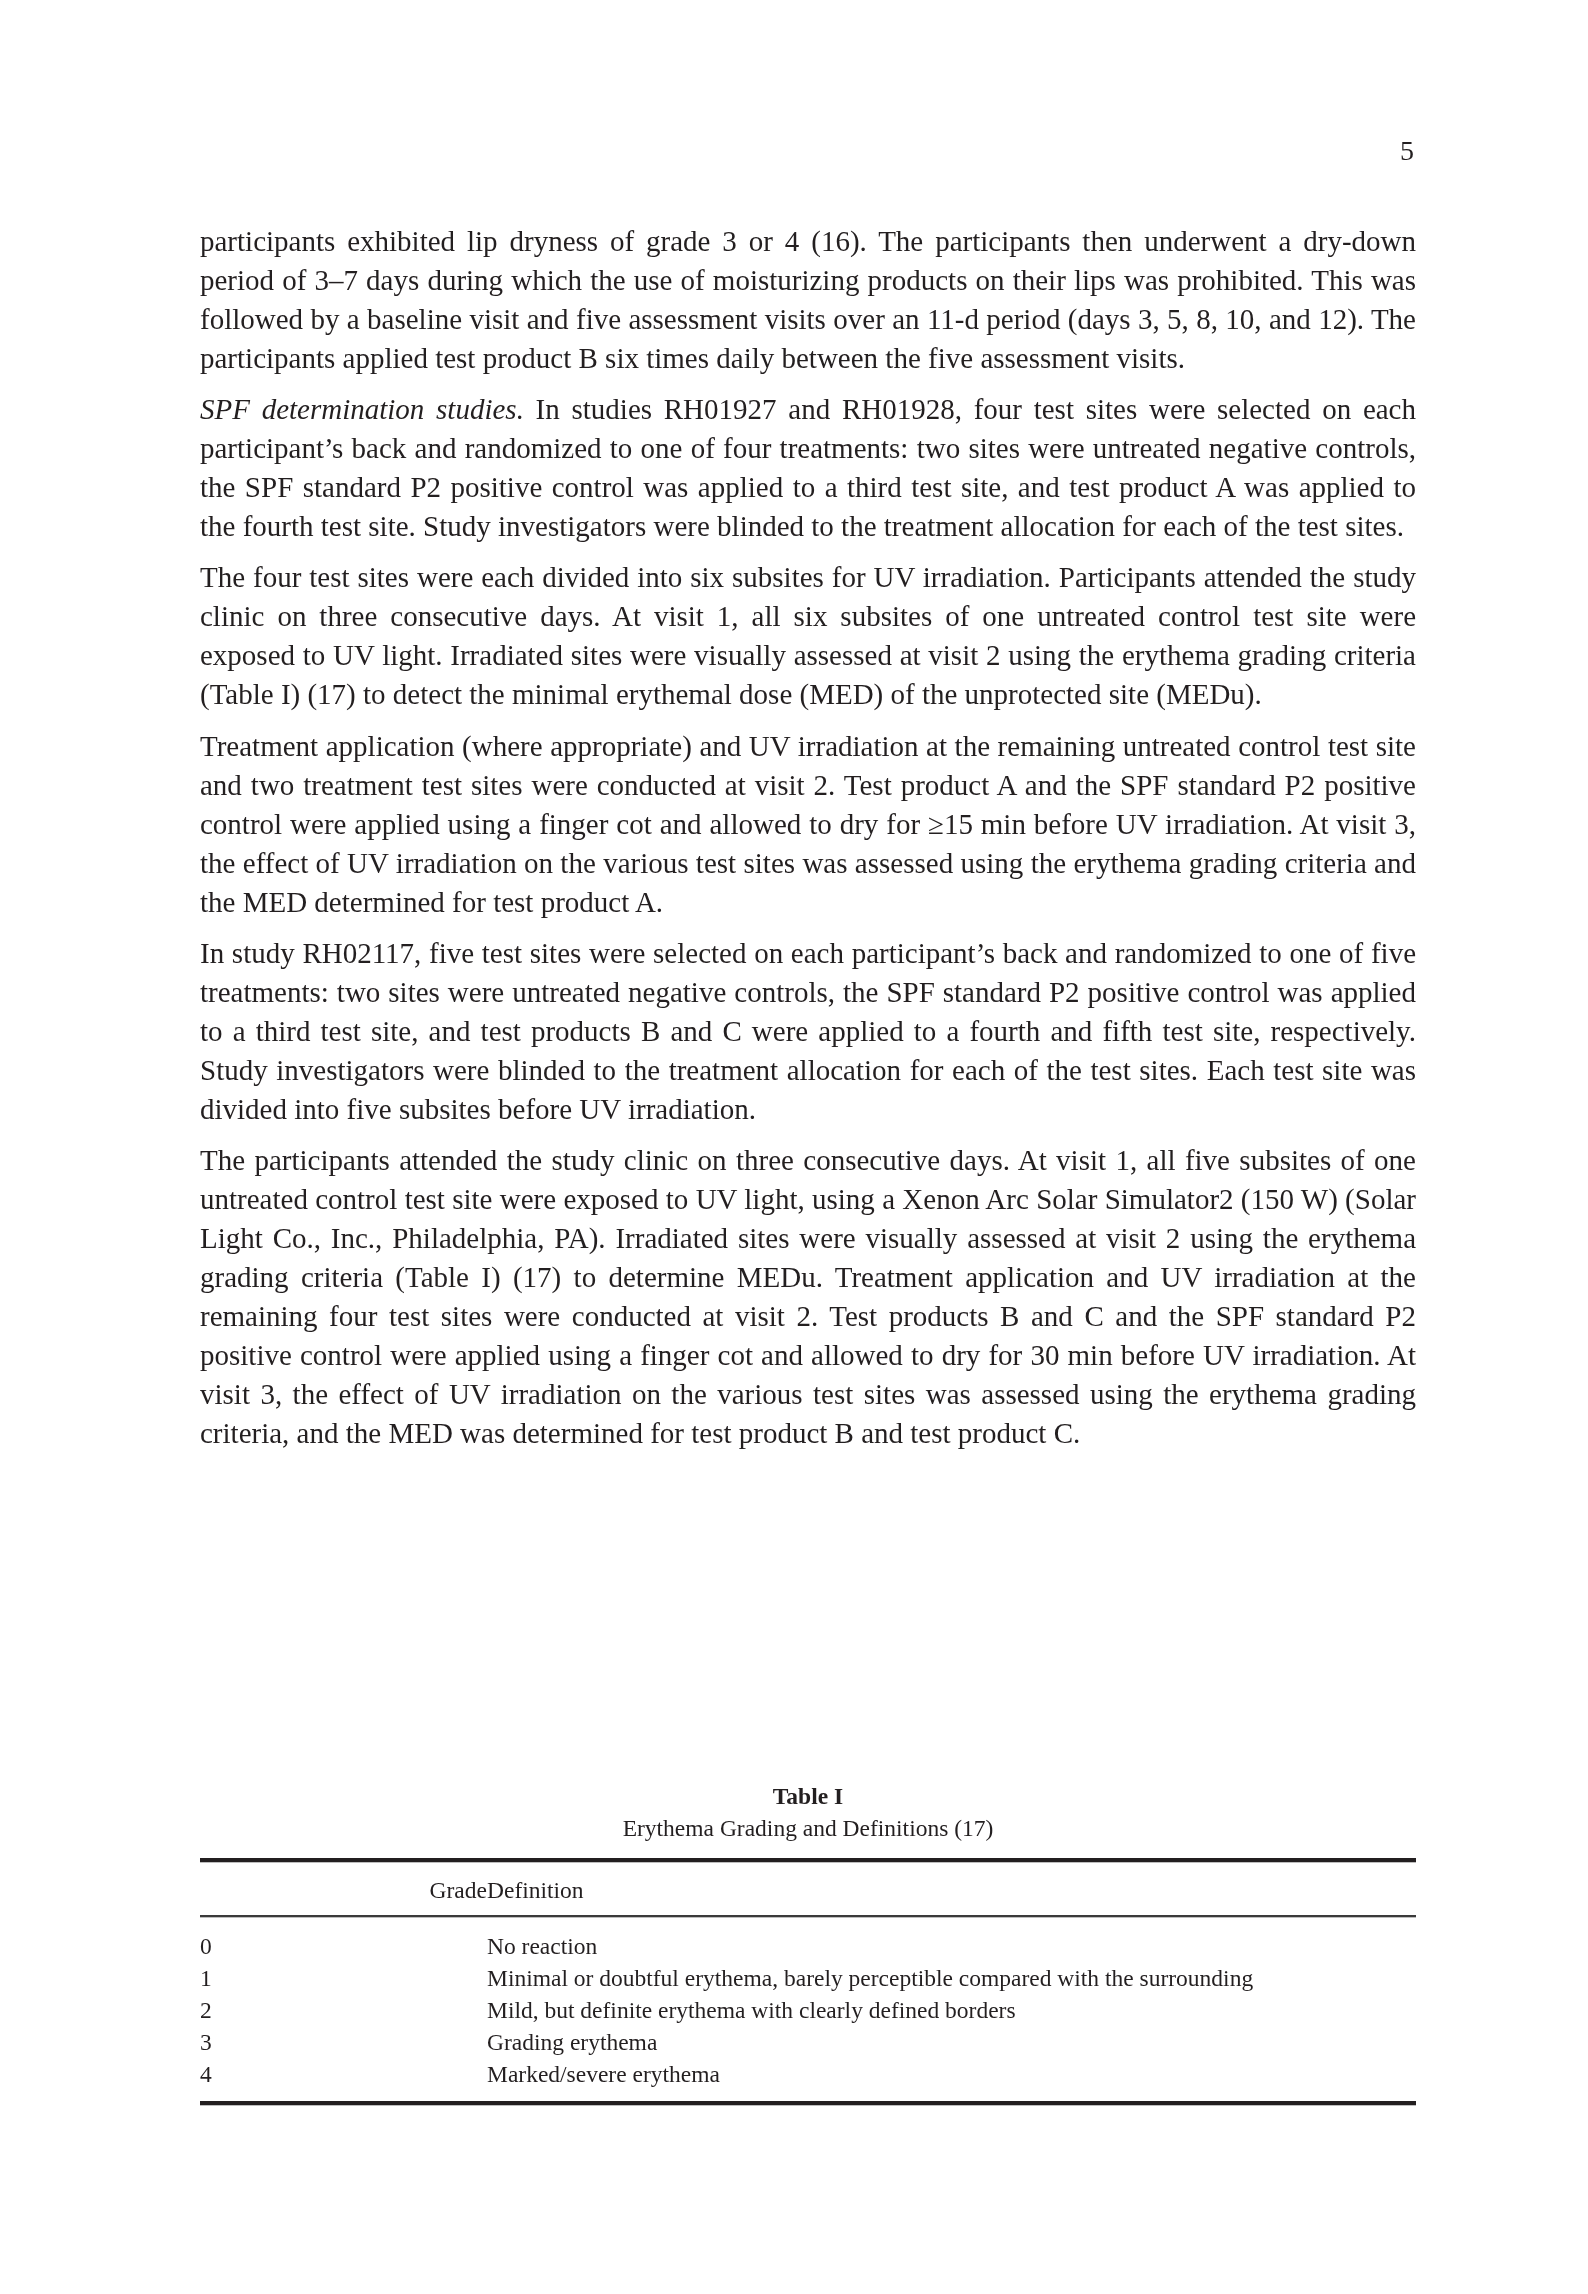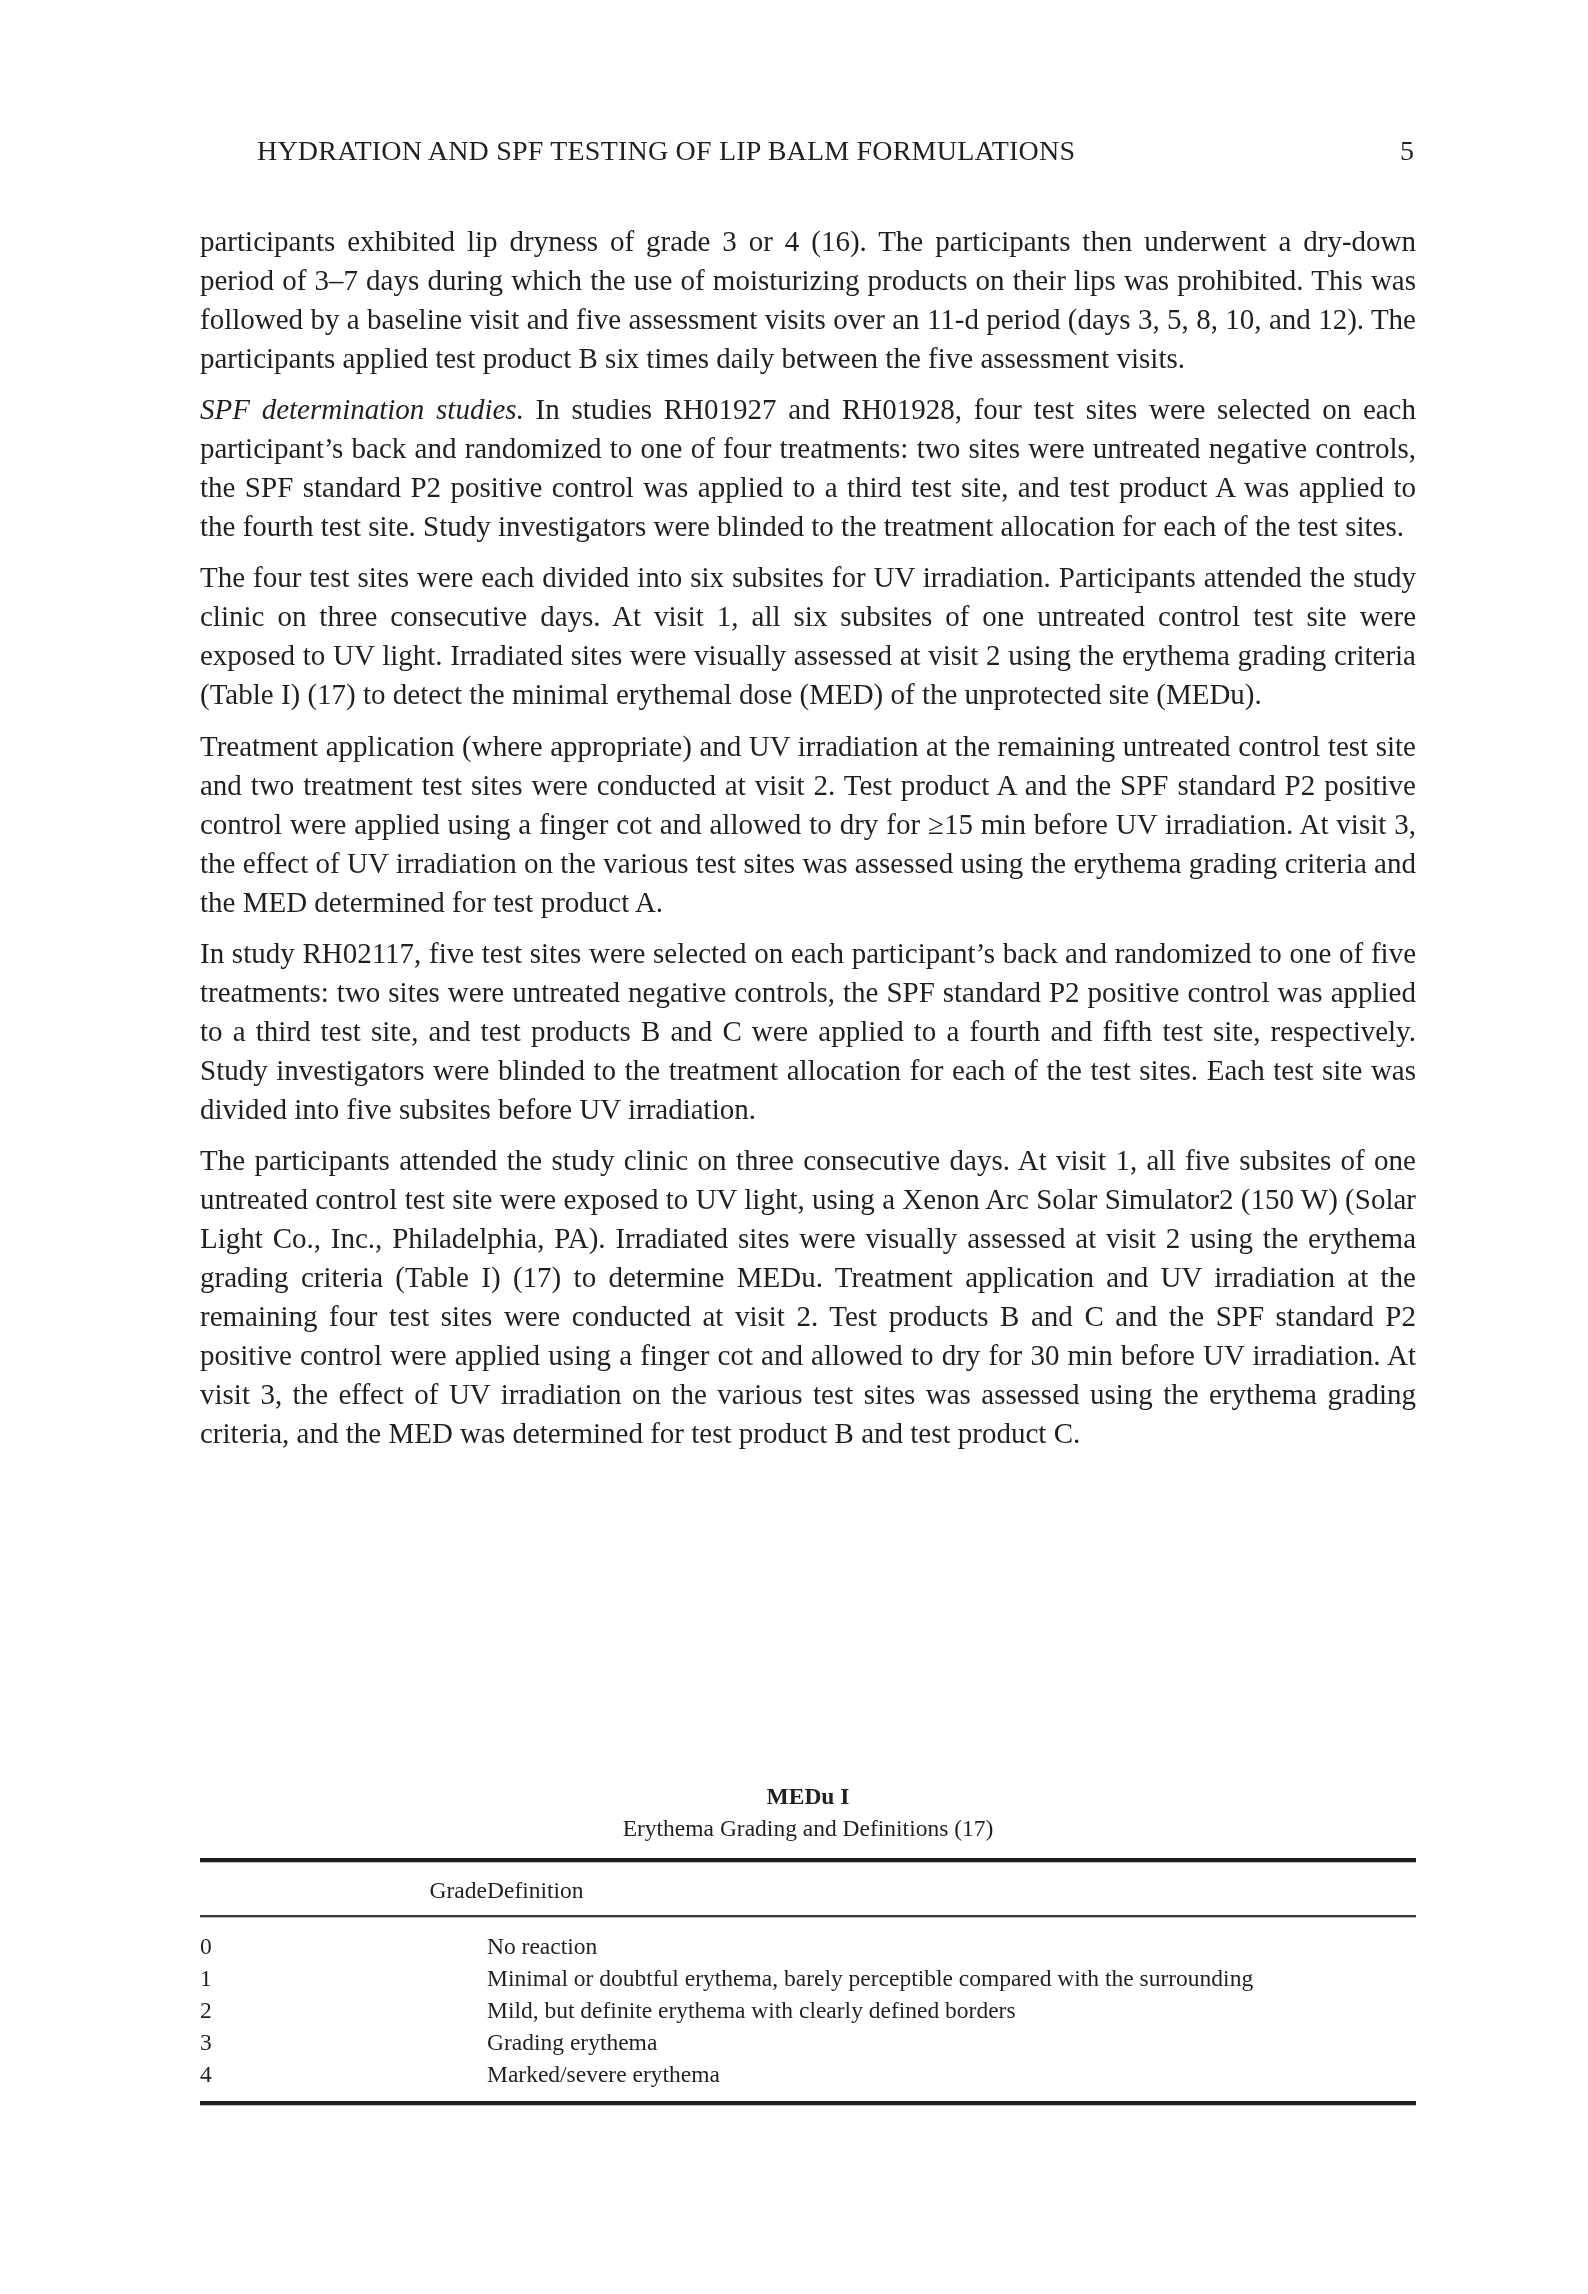--- a/index.html
+++ b/index.html
@@ -117,21 +117,20 @@
     table.grading td.def {
       padding-left: 0;
     }
   </style>
 </head>
 <body>
 
 <div class="page">
 
   <header class="running-head">
-    <span class="running-title">HYDRATION AND SPF TESTING OF LIP BALM FORMULATIONS</span>
     <span class="page-number">5</span>
   </header>
 
   <main class="body-text">
     <p class="para">
       <span>participants exhibited lip dryness of grade 3 or 4 (16). The participants then underwent a dry-down period of 3–7 days during which the use of moisturizing products on their lips was prohibited. This was followed by a baseline visit and five assessment visits over an 11-d period (days 3, 5, 8, 10, and 12). The participants applied test product B six times daily between the five assessment visits.</span>
     </p>
     <p class="para">
       <span class="run-in">SPF determination studies.</span><span> In studies RH01927 and RH01928, four test sites were selected on each participant’s back and randomized to one of four treatments: two sites were un­treated negative controls, the SPF standard P2 positive control was applied to a third test site, and test product A was applied to the fourth test site. Study investigators were blinded to the treatment allocation for each of the test sites.</span>
     </p>
@@ -143,21 +142,21 @@
     </p>
     <p class="para">
       <span>In study RH02117, five test sites were selected on each participant’s back and randomized to one of five treatments: two sites were untreated negative controls, the SPF standard P2 positive control was applied to a third test site, and test products B and C were applied to a fourth and fifth test site, respectively. Study investigators were blinded to the treat­ment allocation for each of the test sites. Each test site was divided into five subsites before UV irradiation.</span>
     </p>
     <p class="para">
       <span>The participants attended the study clinic on three consecutive days. At visit 1, all five subsites of one untreated control test site were exposed to UV light, using a Xenon Arc Solar Simulator2 (150 W) (Solar Light Co., Inc., Philadelphia, PA). Irradiated sites were visually assessed at visit 2 using the erythema grading criteria (Table I) (17) to determine MEDu. Treatment application and UV irradiation at the remaining four test sites were conducted at visit 2. Test products B and C and the SPF standard P2 positive control were applied using a finger cot and allowed to dry for 30 min before UV irradiation. At visit 3, the effect of UV irradiation on the various test sites was assessed using the erythema grad­ing criteria, and the MED was determined for test product B and test product C.</span>
     </p>
   </main>
 
   <section class="table-block">
-    <div class="table-label">MEDu I</div>
+    <div class="table-label">Table I</div>
     <div class="table-caption">Erythema Grading and Definitions (17)</div>
     <div class="rule-thick"></div>
     <table class="grading">
       <thead>
         <tr>
           <th class="col-grade">Grade</th>
           <th class="col-def">Definition</th>
         </tr>
         <tr>
             <td colspan="2" style="padding:0">

